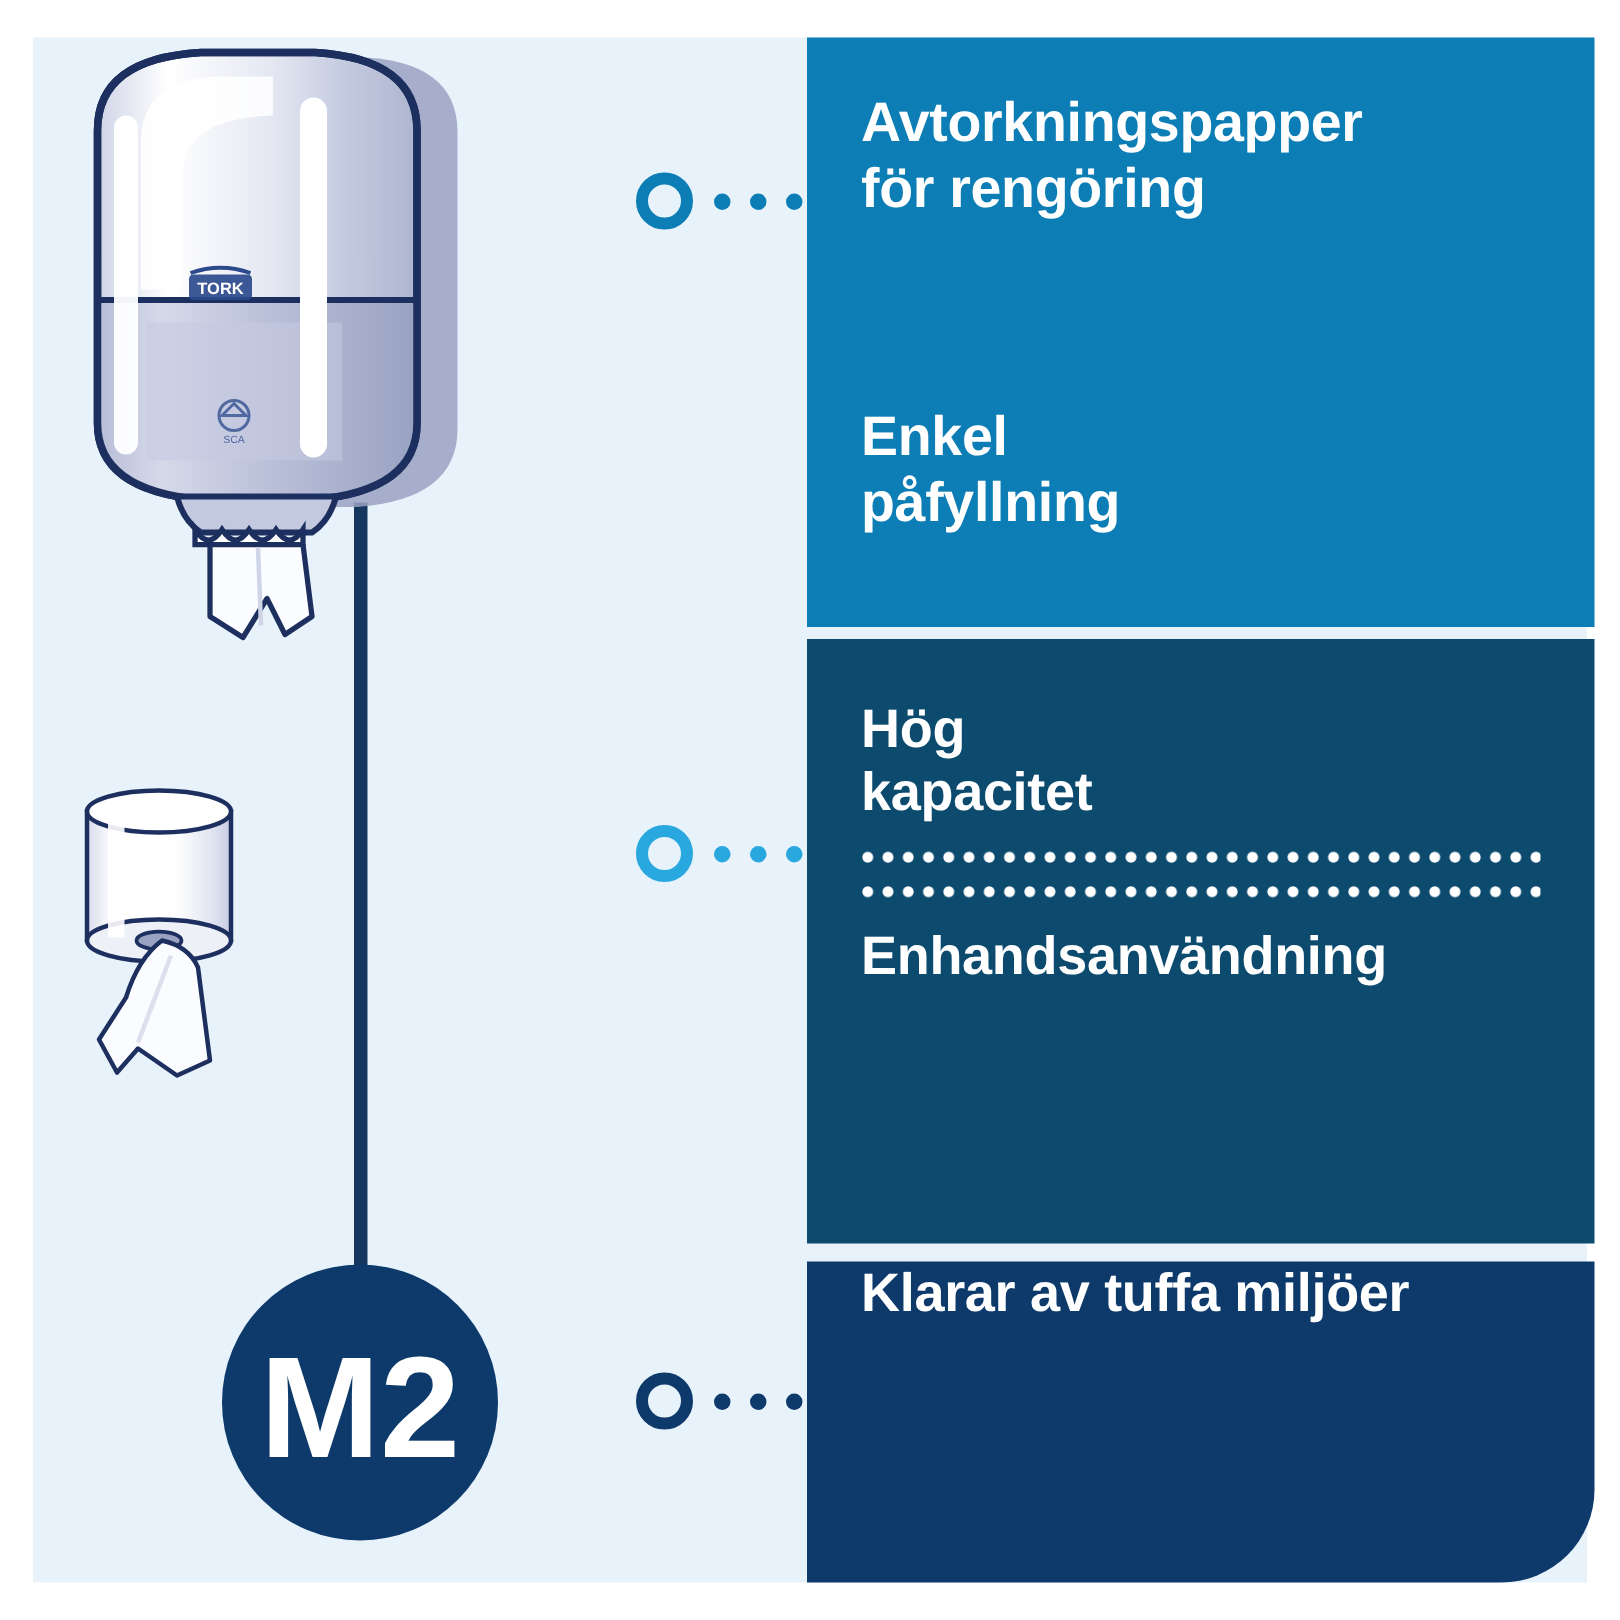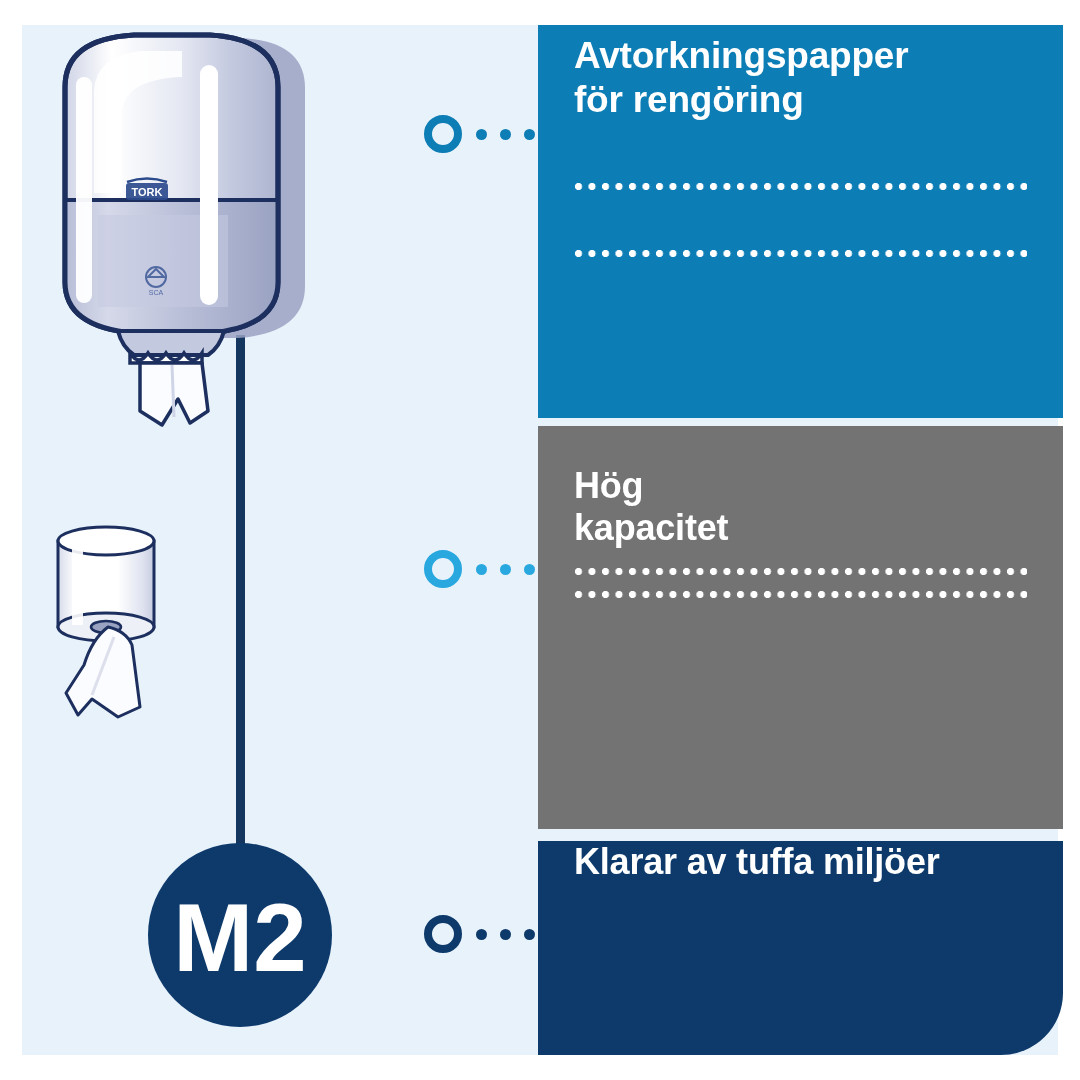--- a/index.html
+++ b/index.html
@@ -77,27 +77,28 @@
     padding: 0 36px;
     display: flex;
     flex-direction: column;
     justify-content: flex-start;
   }
   #panel-1 {
     top: 25px;
     width: 525px;
     height: 393px;
     background: #0d7db5;
+    padding-top: 26px;
     gap: 44px;
   }
   #panel-2 {
     top: 426px;
     width: 525px;
     height: 403px;
-    background: #737373;
+    background: #0c4a6e;
     padding-top: 30px;
   }
   #panel-3 {
     top: 841px;
     width: 525px;
     height: 214px;
     background: #0d3a6b;
     border-bottom-right-radius: 62px;
     justify-content: flex-start;
     padding-top: 0;
@@ -243,27 +244,30 @@
         <i></i>
         <i></i>
         <i></i>
     </span>
   </div>
 
   <div class="panel" id="panel-1">
     <div class="feature">Avtorkningspapper
 för rengöring</div>
     <div class="divider"></div>
+    <div class="feature">Enkel
+påfyllning</div>
     <div class="divider"></div>
   </div>
 
   <div class="panel" id="panel-2">
     <div class="feature">Hög
 kapacitet</div>
     <div class="divider"></div>
     <div class="divider"></div>
+    <div class="feature">Enhandsanvändning</div>
   </div>
 
   <div class="panel" id="panel-3">
     <div class="feature">Klarar av tuffa miljöer</div>
   </div>
 
 </div>
 
 </body></html>

